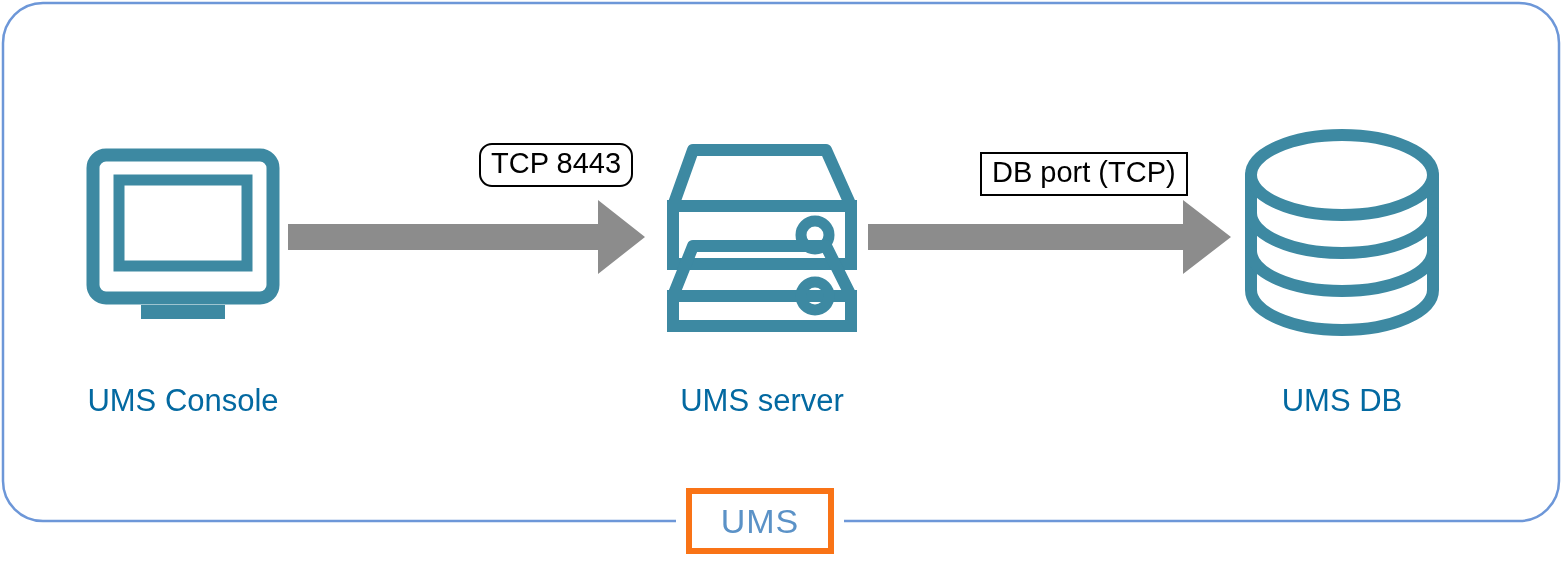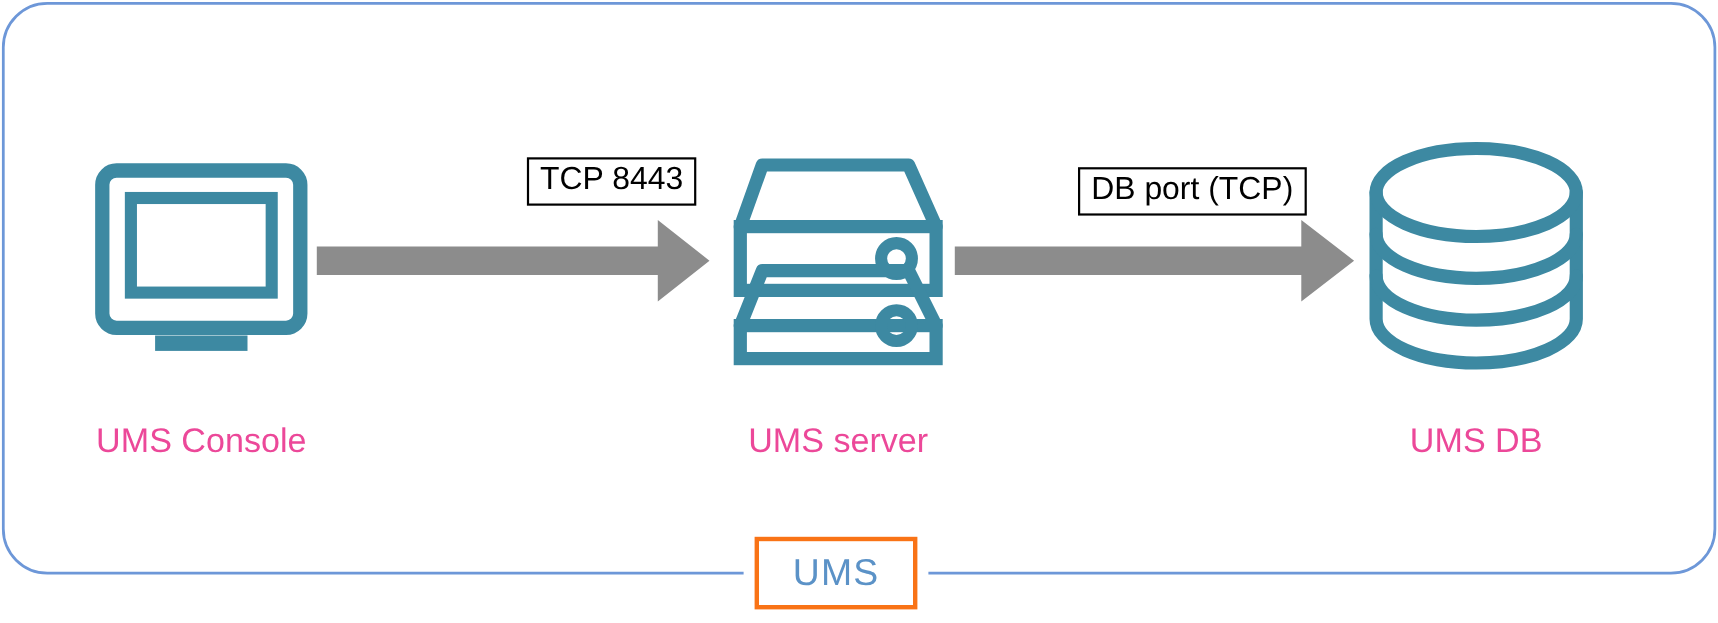--- a/index.html
+++ b/index.html
@@ -22,21 +22,21 @@
     position: absolute;
     top: 0;
     left: 0;
     width: 1562px;
     height: 566px;
   }
   .node-label {
     position: absolute;
     font-family: "Liberation Sans", sans-serif;
     font-size: 31px;
-    color: #ec4899;
+    color: #0369a1;
     text-align: center;
     white-space: nowrap;
     line-height: 1;
   }
   .flow-label {
     position: absolute;
     font-family: "Liberation Sans", sans-serif;
     font-size: 29px;
     color: #000000;
     background: #ffffff;
@@ -45,21 +45,21 @@
     white-space: nowrap;
     line-height: 1;
     box-sizing: border-box;
   }
   .boundary-badge {
     position: absolute;
     font-family: "Liberation Sans", sans-serif;
     font-size: 34px;
     color: #5b92c7;
     background: #ffffff;
-    border: 4px solid #f97316;
+    border: 6px solid #f97316;
     display: flex;
     align-items: center;
     justify-content: center;
     letter-spacing: 1px;
     box-sizing: border-box;
   }
 </style>
 </head>
 <body>
 
@@ -123,21 +123,21 @@
       <ellipse cx="1342" cy="175" rx="91" ry="40" fill="none" stroke="#3d89a2" stroke-width="12"></ellipse>
 
       <path d="M 1251 213 A 91 40 0 0 0 1433 213" fill="none" stroke="#3d89a2" stroke-width="12" stroke-linecap="round"></path>
 
       <path d="M 1251 251 A 91 40 0 0 0 1433 251" fill="none" stroke="#3d89a2" stroke-width="12" stroke-linecap="round"></path>
     </g>
 
     <rect x="676" y="487" width="168" height="68" fill="#ffffff"></rect>
   </svg>
 
-  <div class="flow-label" style="left:479px; top:143px;">TCP 8443</div>
+  <div class="flow-label" style="left:479px; top:143px;border-radius:13px;">TCP 8443</div>
 
   <div class="flow-label" style="left:980px; top:152px;">DB port (TCP)</div>
 
   <div class="node-label" style="left:33px; top:385px; width:300px;">UMS Console</div>
 
   <div class="node-label" style="left:1192px; top:385px; width:300px;">UMS DB</div>
 
   <div class="node-label" style="left:612px; top:385px; width:300px;">UMS server</div>
 
   <div class="boundary-badge" style="left:686px; top:488px; width:148px; height:66px;">UMS</div>

